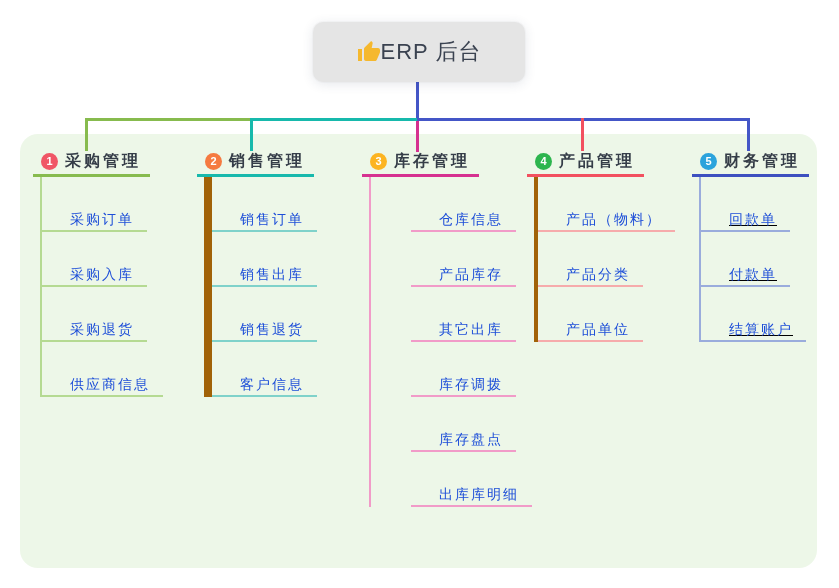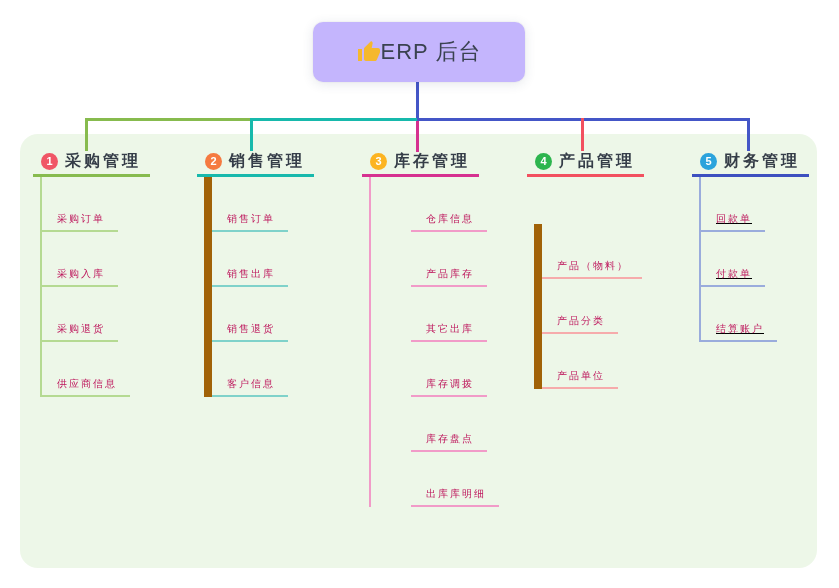--- a/index.html
+++ b/index.html
@@ -8,21 +8,21 @@
     font-family:"Liberation Sans","DejaVu Sans",sans-serif;
     overflow:hidden;
   }
   .panel{
     position:absolute;left:20px;top:134px;width:797px;height:434px;
     background:#edf7e8;border-radius:18px;
   }
   
   .root-node{
     position:absolute;left:313px;top:22px;width:212px;height:60px;
-    background:#c4b5fd;border-radius:10px;
+    background:#e5e5e5;border-radius:10px;
     box-shadow:0 2px 12px rgba(40,60,90,.12), 0 0 0 1px rgba(0,0,0,.02);
     display:flex;align-items:center;justify-content:center;
   }
   .root-label{font-size:22px;color:#3a4250;letter-spacing:1px;}
   .thumb{display:flex;align-items:center;}
   
   .line{position:absolute;}
   .h{height:3px;top:118px;}
   .v{width:3px;}
   .root-v{left:416px;top:82px;height:39px;background:#4456c7;}
@@ -56,26 +56,26 @@
   .b5 .branch-title{border-bottom:3px solid #3d50c0;}
   .b1 .badge{background:#f05666;}
   .b2 .badge{background:#f57a40;}
   .b3 .badge{background:#fcb421;}
   .b4 .badge{background:#2db54e;}
   .b5 .badge{background:#2ba3dc;}
   .children{margin-left:7px;width:-moz-fit-content;width:fit-content;}
   .b1 .children{border-left:2px solid #b5da92;}
   .b2 .children{border-left:8px solid #a16207;}
   .b3 .children{border-left:2px solid #f19bc8;}
-  .b4 .children{border-left:8px solid #a16207;margin-top:47px;}
+  .b4 .children{border-left:4px solid #a16207;}
   .b5 .children{border-left:2px solid #9aacdc;text-decoration:underline;}
   .child{
     width:max-content;
-    padding:33px 13px 2px 15px;line-height:18px;
-    font-size:10px;color:#be185d;letter-spacing:2px;white-space:nowrap;
+    padding:33px 13px 2px 28px;line-height:18px;
+    font-size:14px;color:#1d4ed8;letter-spacing:2px;white-space:nowrap;
   }
   .b1 .child{border-bottom:2px solid #b5da92;}
   .b2 .child{border-bottom:2px solid #7fd2ca;}
   .b3 .child{border-bottom:2px solid #f19bc8;margin-left:40px;}
   .b4 .child{border-bottom:2px solid #f6abab;}
   .b5 .child{border-bottom:2px solid #9aacdc;}
 </style>
 </head>
 <body>
 

